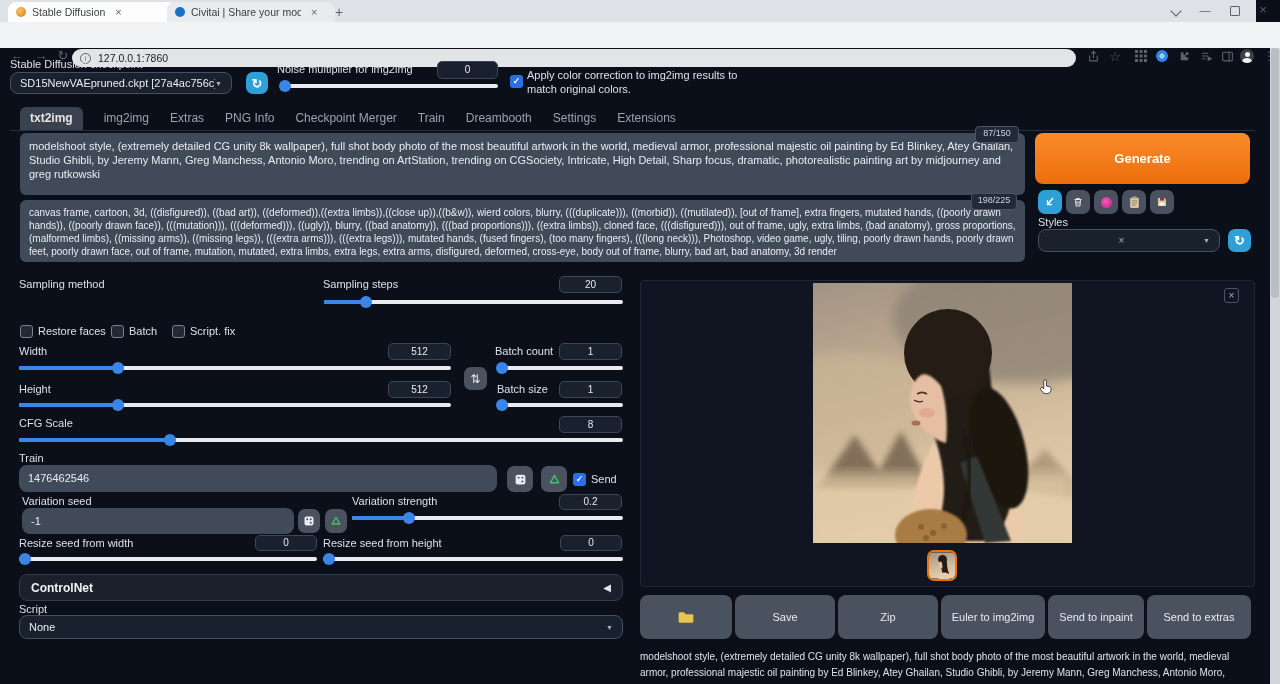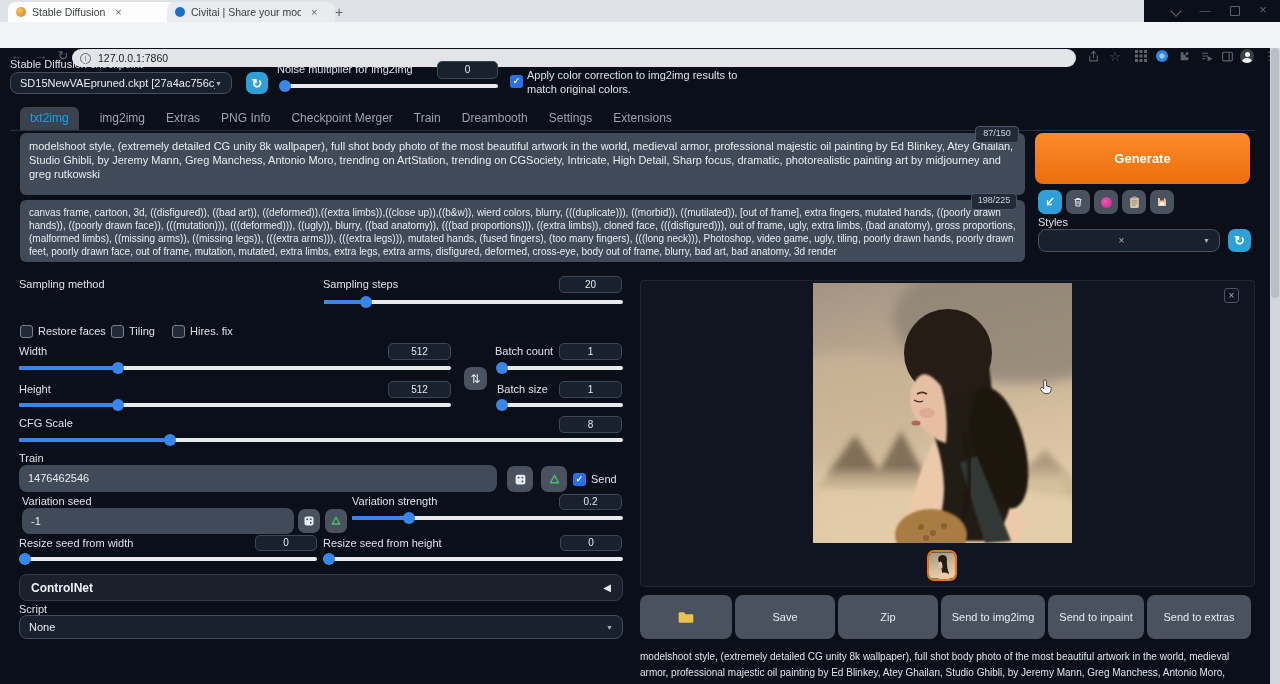--- a/index.html
+++ b/index.html
@@ -1,19 +1,19 @@
 <!DOCTYPE html>
 <html><head>
 <meta charset="utf-8">
 <style>
   html,body{margin:0;padding:0;background:#000;}
   #app{position:relative;width:1280px;height:684px;overflow:hidden;
        font-family:"Liberation Sans",sans-serif;background:#0b0f19;}
   
-  .tabstrip{position:absolute;left:0;top:0;width:1144px;height:22px;background:#dee1e6;}
+  .tabstrip{position:absolute;left:0;top:0;width:1256px;height:22px;background:#dee1e6;}
   .btab{position:absolute;top:2px;height:20px;display:flex;align-items:center;gap:6px;
         padding:0 8px;border-radius:8px 8px 0 0;font-size:10.5px;color:#3c4043;}
   .btab.active{background:#fdfdfd;}
   .btab.inactive{background:#e9ebee;}
   .btab-title{white-space:nowrap;overflow:hidden;max-width:110px;}
   .btab-x{color:#5f6368;font-size:11px;margin-left:4px;}
   .fav{width:10px;height:10px;border-radius:50%;flex:0 0 auto;}
   .fav.sd{background:radial-gradient(circle at 35% 35%,#f4c464,#d97a24);}
   .fav.civ{background:#1970c9;}
   .newtab{position:absolute;left:330px;top:3px;width:18px;height:18px;color:#5f6368;
@@ -50,21 +50,21 @@
   .cb.on{background:#2970e8;color:#fff;font-size:9px;line-height:13px;text-align:center;font-weight:700;}
   .cb.off{background:#222a37;border:1px solid #77818f;}
   .tbtn{position:absolute;width:24px;height:24px;border-radius:7px;background:#4a5260;
         display:flex;align-items:center;justify-content:center;color:#e8ebf0;box-sizing:border-box;}
   .tbtn.blue{background:#2f9fd7;color:#fff;font-weight:700;}
   .gen{position:absolute;left:1035px;top:133px;width:215px;height:51px;border-radius:8px;
        background:linear-gradient(#fb8b2a,#ed6e0c);color:#fff;font-weight:700;font-size:13px;
        display:flex;align-items:center;justify-content:center;}
   .navtabs{position:absolute;left:20px;top:107px;height:23px;display:flex;gap:21px;align-items:flex-end;}
   .ntab{font-size:12px;color:#9aa3b0;line-height:23px;}
-  .ntab.active{background:#3a4250;color:#0ea5e9;border-radius:6px 6px 0 0;padding:0 10px;font-weight:400;}
+  .ntab.active{background:#3a4250;color:#e5e5e5;border-radius:6px 6px 0 0;padding:0 10px;font-weight:700;}
   .navline{position:absolute;left:10px;top:130px;width:1245px;height:1px;background:#262e3b;}
   .outbtn{position:absolute;top:595px;height:44px;border-radius:8px;background:#4a5260;color:#e7eaef;
           font-size:11px;display:flex;align-items:center;justify-content:center;text-align:center;
           padding:0 6px;box-sizing:border-box;line-height:14px;}
   .panel{position:absolute;left:640px;top:280px;width:615px;height:307px;background:#101521;
          border:1px solid #1f2734;border-radius:4px;box-sizing:border-box;}
   .scrollbar{position:absolute;left:1270px;top:48px;width:10px;height:636px;background:#d2d5da;}
   .scrollthumb{position:absolute;left:1271px;top:48px;width:8px;height:250px;background:#b9bdc4;border-radius:4px;}
 </style>
 </head>
@@ -228,23 +228,23 @@
   <div class="numbox" style="left:559px;top:276px;width:63px;height:17px;line-height:15px;">20</div>
   <div class="slider" style="left:324px;top:296px;width:299px;">
     <div class="sl-track"></div>
       <div class="sl-fill" style="width:14%;"></div>
       <div class="sl-knob" style="left:14%;"></div>
   </div>
 
   <div class="cb off" style="left:20px;top:325px;"></div>
   <div class="lbl" style="left:38px;top:325px;">Restore faces</div>
   <div class="cb off" style="left:111px;top:325px;"></div>
-  <div class="lbl" style="left:129px;top:325px;">Tiling</div>
+  <div class="lbl" style="left:129px;top:325px;">Batch</div>
   <div class="cb off" style="left:172px;top:325px;"></div>
-  <div class="lbl" style="left:190px;top:325px;">Hires. fix</div>
+  <div class="lbl" style="left:190px;top:325px;">Script. fix</div>
 
   <div class="lbl" style="left:19px;top:345px;">Width</div>
   <div class="numbox" style="left:388px;top:343px;width:63px;height:17px;line-height:15px;">512</div>
   <div class="slider" style="left:19px;top:362px;width:432px;">
     <div class="sl-track"></div>
       <div class="sl-fill" style="width:23%;"></div>
       <div class="sl-knob" style="left:23%;"></div>
   </div>
   <div class="lbl" style="left:475px;top:345px;padding-left:20px;">Batch count</div>
   <div class="numbox" style="left:559px;top:343px;width:63px;height:17px;line-height:15px;">1</div>
@@ -408,21 +408,21 @@
     </svg>
   </div>
 
   <div class="outbtn" style="left:640px;width:92px;">
     <svg width="16" height="13" viewBox="0 0 24 18">
         <path d="M1 3 a2 2 0 0 1 2 -2 h6 l2.5 3 H21 a2 2 0 0 1 2 2 v9 a2 2 0 0 1 -2 2 H3 a2 2 0 0 1 -2 -2 Z" fill="#e9c44f"></path>
       </svg>
   </div>
   <div class="outbtn" style="left:735px;width:100px;text-align:right;">Save</div>
   <div class="outbtn" style="left:838px;width:100px;">Zip</div>
-  <div class="outbtn" style="left:941px;width:104px;white-space:pre-line;">Send to img2img</div>
+  <div class="outbtn" style="left:941px;width:104px;white-space:pre-line;">Euler to img2img</div>
   <div class="outbtn" style="left:1048px;width:96px;">Send to inpaint</div>
   <div class="outbtn" style="left:1147px;width:104px;">Send to extras</div>
 
   <div style="position:absolute;left:640px;top:649px;width:612px;height:33px;overflow:hidden;color:#dfe3e8;font-size:10px;line-height:16px;">modelshoot style, (extremely detailed CG unity 8k wallpaper), full shot body photo of the most beautiful artwork in the world, medieval armor, professional majestic oil painting by Ed Blinkey, Atey Ghailan, Studio Ghibli, by Jeremy Mann, Greg Manchess, Antonio Moro, trending on ArtStation, trending on</div>
 
   <svg style="position:absolute;left:1038px;top:378px;" width="17" height="19" viewBox="0 0 24 26">
     <path d="M10 2 c1 0 1.9 .8 1.9 1.9 V11 l4.6 .9 c1.3 .3 2.1 1.4 2.1 2.6 0 3.3 -1.6 7 -4.7 7 h-3.6 c-1.2 0 -2.4 -.5 -3.1 -1.5 L4 16.2 c-.7 -.9 -.5 -2.2 .4 -2.9 .8 -.5 1.9 -.4 2.5 .3 l1.2 1.3 V3.9 C8.1 2.8 9 2 10 2 Z" fill="#fff" stroke="#333" stroke-width="1.3"></path>
   </svg>
 
   <div class="scrollbar"></div>

